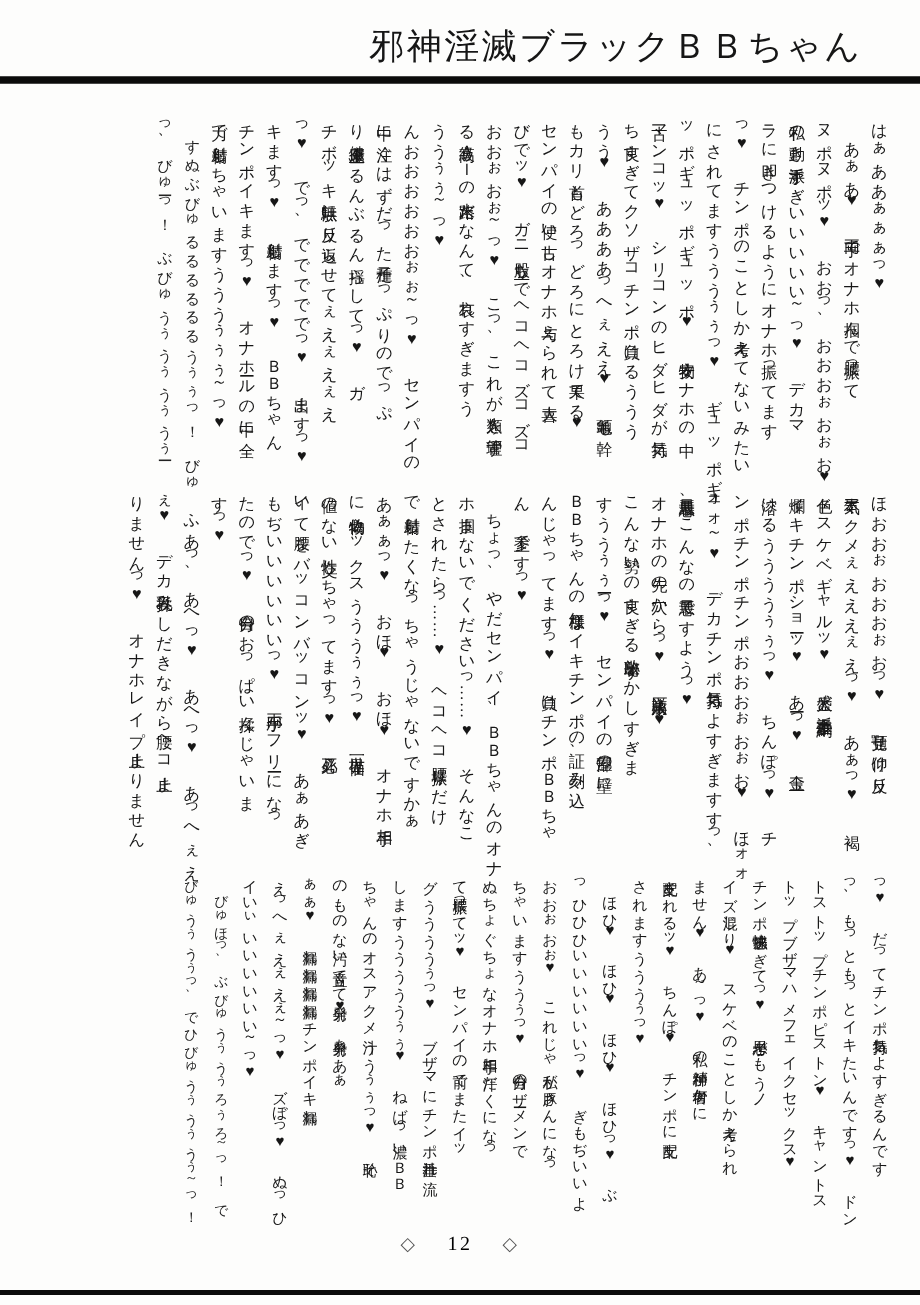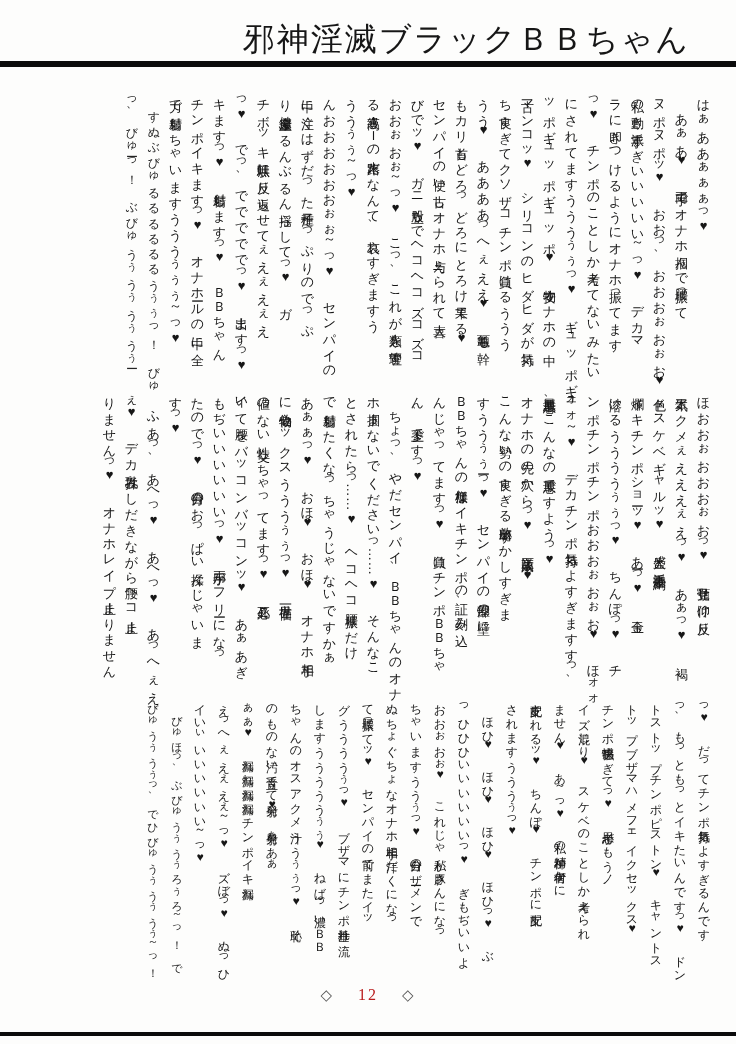--- a/index.html
+++ b/index.html
@@ -4,21 +4,21 @@
 <style>
   html,body{margin:0;padding:0;}
   body{
     width:736px;height:1044px;position:relative;overflow:hidden;
     background:#fdfdfc;color:#161616;
     font-family:"Liberation Serif","DejaVu Serif",serif;
   }
   .page{position:absolute;inset:0;background:#fdfdfc;}
   .title{
     position:absolute;top:18px;right:46px;
-    font-size:32px;letter-spacing:2px;font-weight:400;
+    font-size:28px;letter-spacing:2px;font-weight:400;
     white-space:nowrap;
   }
   .rule{position:absolute;left:0;width:736px;background:#0b0b0b;}
   .rule-top{top:61px;height:6px;}
   .rule-bottom{top:1032px;height:4px;}
   .band{
     position:absolute;right:26px;
     display:flex;flex-direction:row-reverse;justify-content:flex-start;
     align-items:flex-start;
   }
@@ -35,21 +35,21 @@
   .col.hand{
     font-family:"DejaVu Sans","Liberation Sans",sans-serif;
     font-size:12px;letter-spacing:1.5px;color:#222;
   }
   .band-3 .col.hand{font-size:11px;letter-spacing:0.8px;}
   .footer{
     position:absolute;top:986px;left:0;width:736px;
     text-align:center;font-size:16px;letter-spacing:2px;
     color:#333;
   }
-  .footer .num{margin:4px 18px;color:#b91c1c;}
+  .footer .num{margin:4px 18px;color:#000000;}
   .footer .dia{font-size:15px;color:#555;}
 </style>
 </head>
 <body>
 
 <div class="page">
   <div class="title">邪神淫滅ブラックＢＢちゃん</div>
   <div class="rule rule-top"></div>
 
   <div id="bands">

